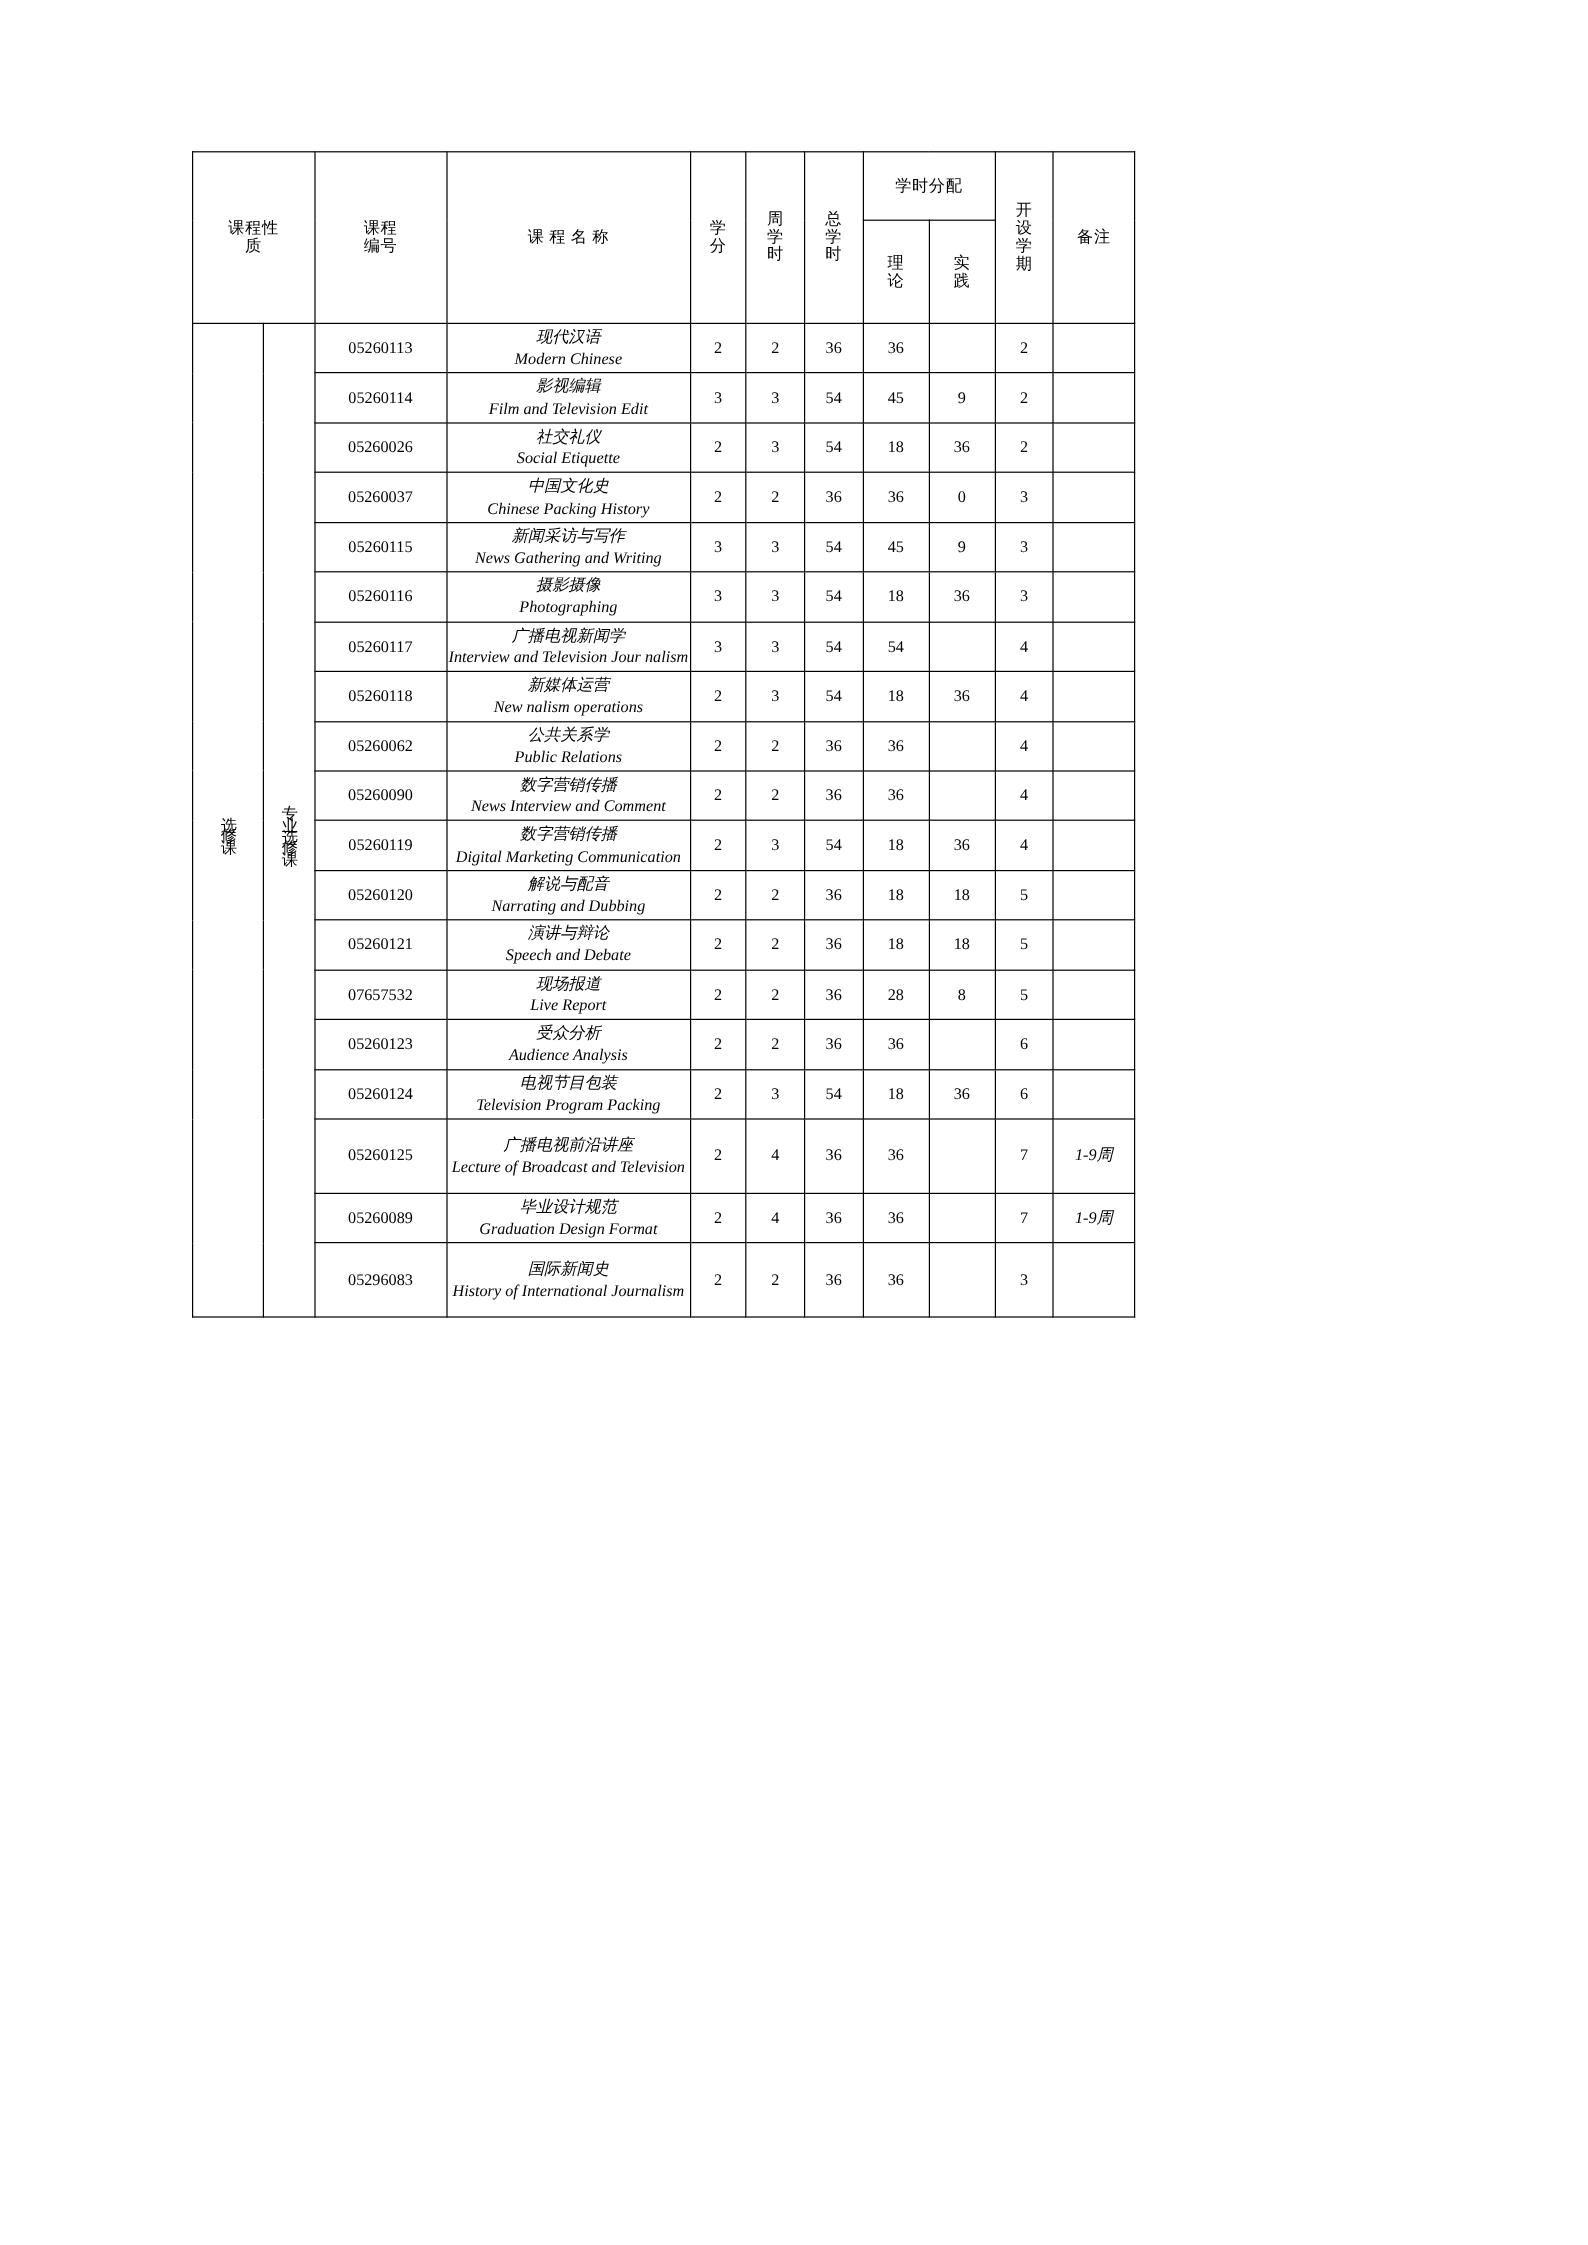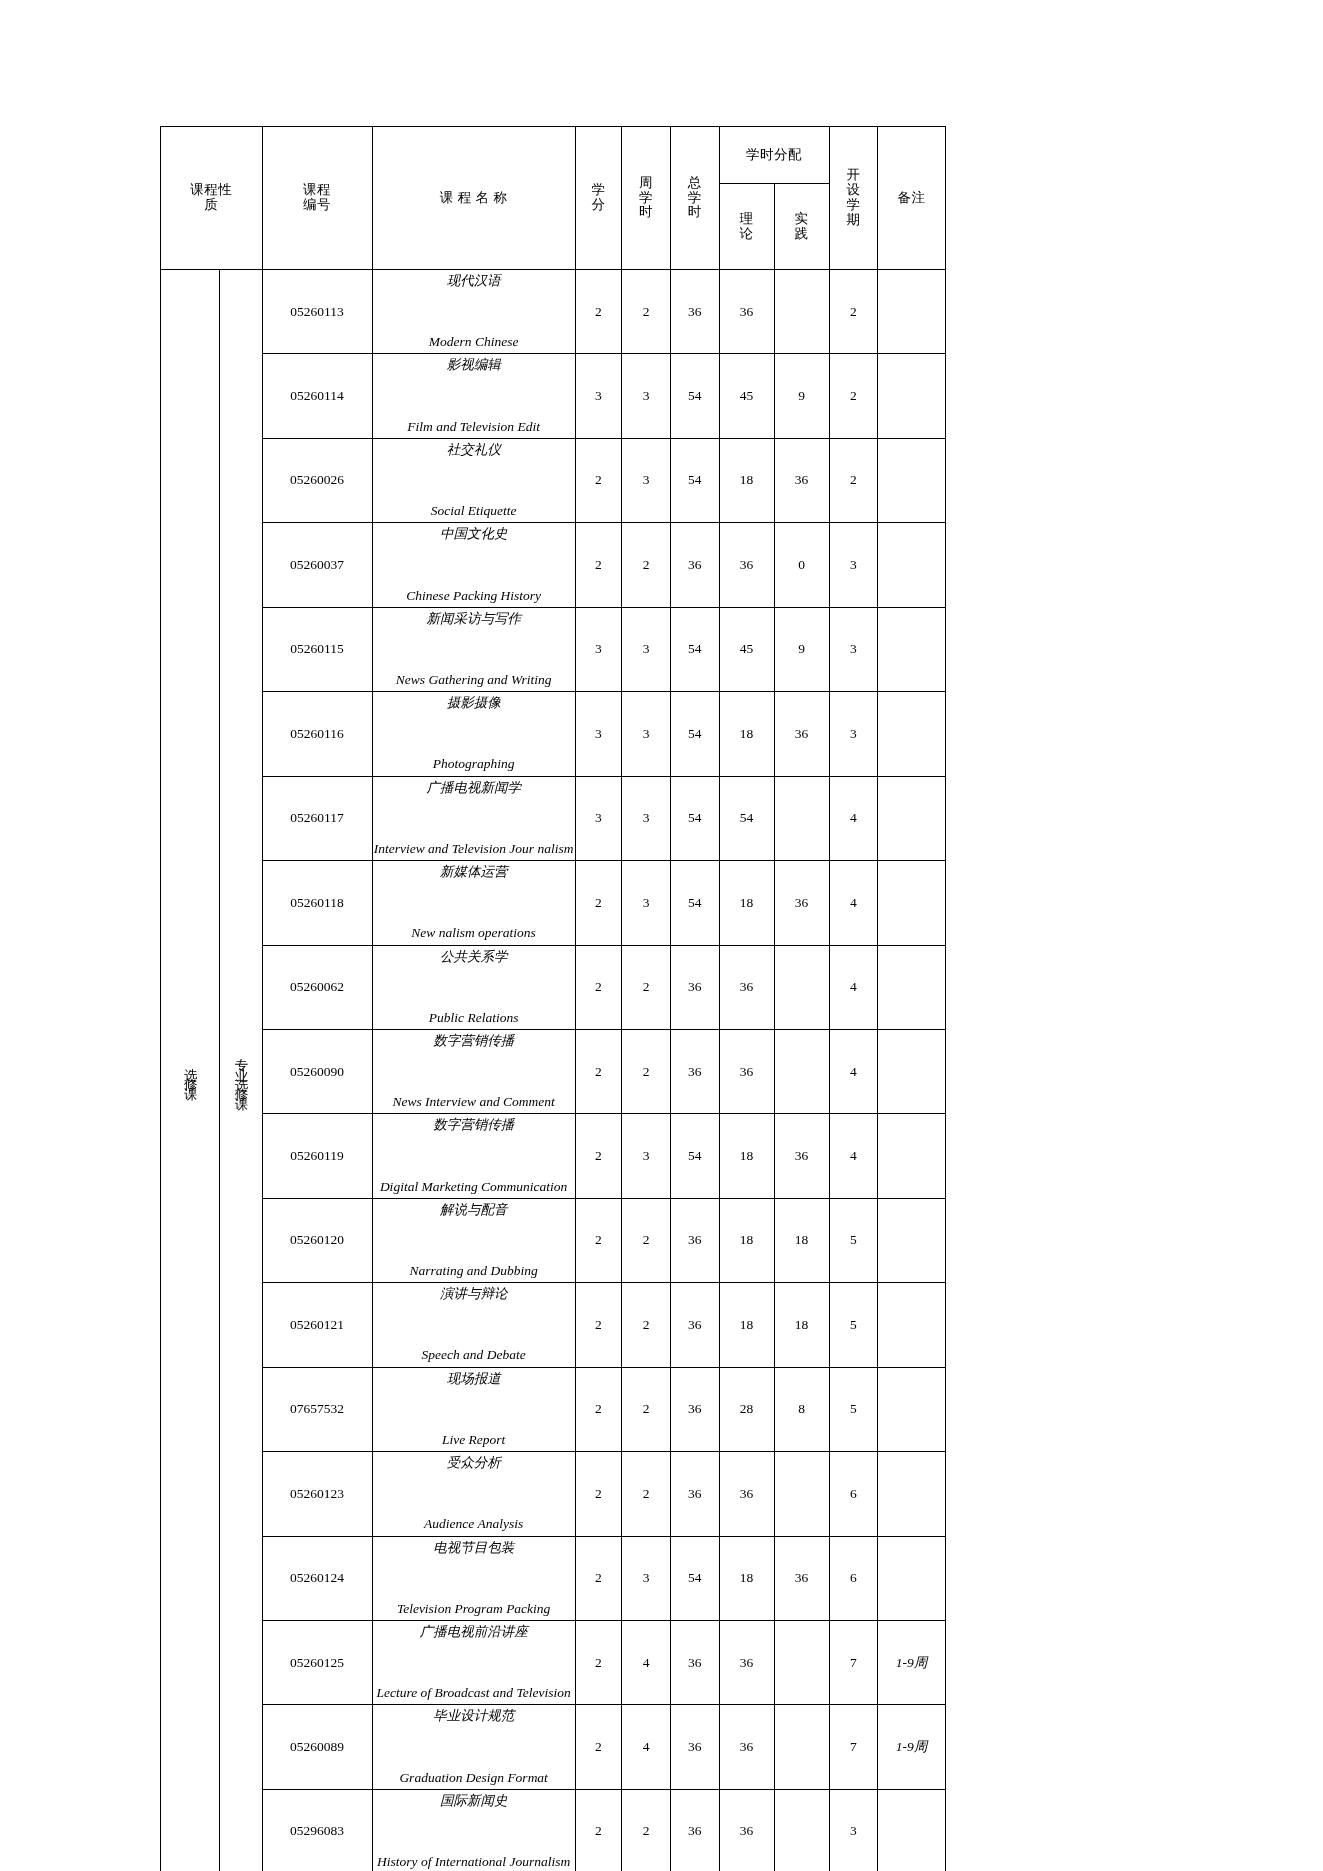--- a/index.html
+++ b/index.html
@@ -70,21 +70,20 @@
     font-size: 14px;
     line-height: 1.45;
     padding: 4px 4px;
     font-style: italic;
   }
   .name-cn {
     display: block;
   }
   .name-en {
     display: block;
-    margin-top: 43px;
   }
   .code-cell {
     font-size: 14px;
   }
   .num-cell {
     font-size: 14px;
   }
   .remark-cell {
     font-size: 13px;
     font-style: italic;

